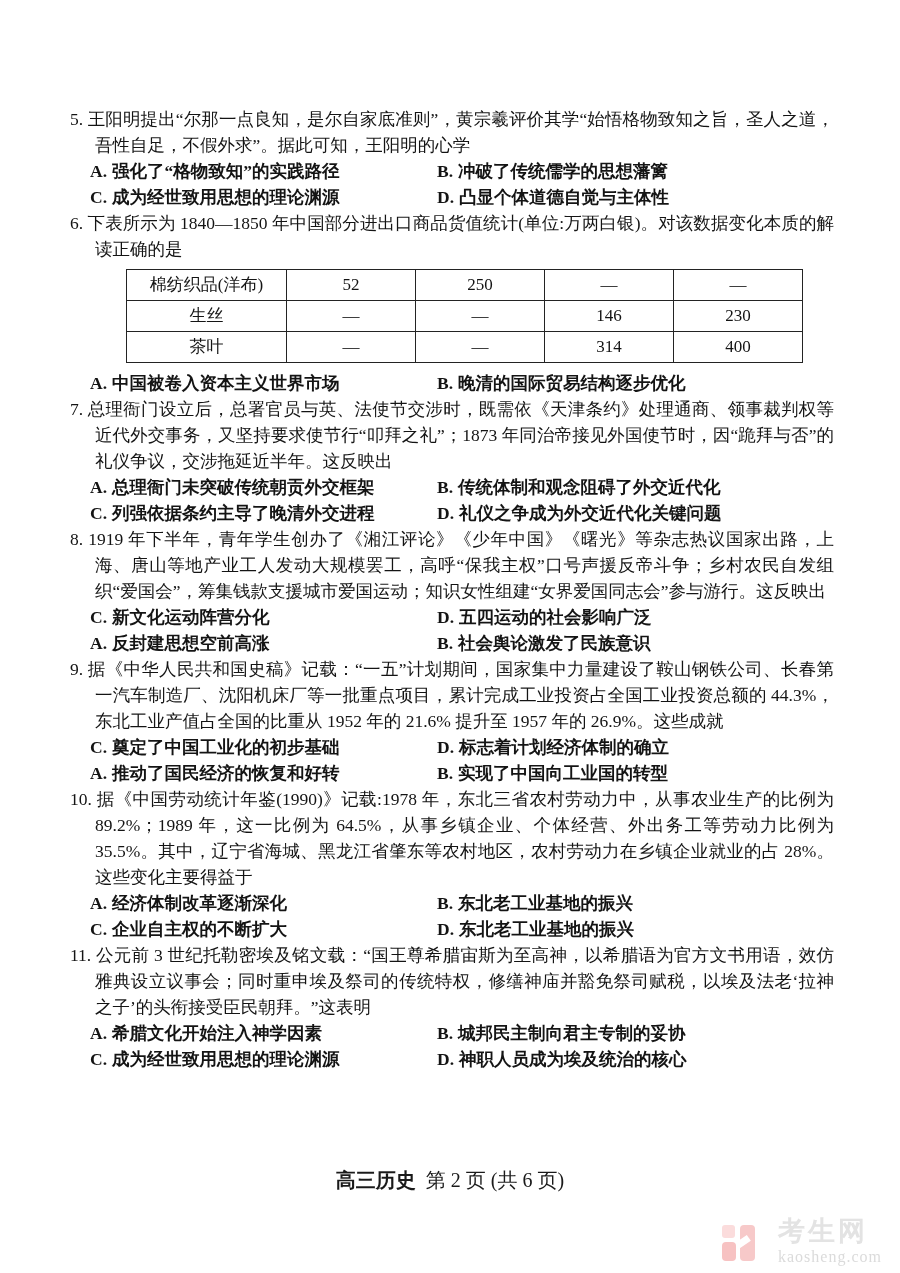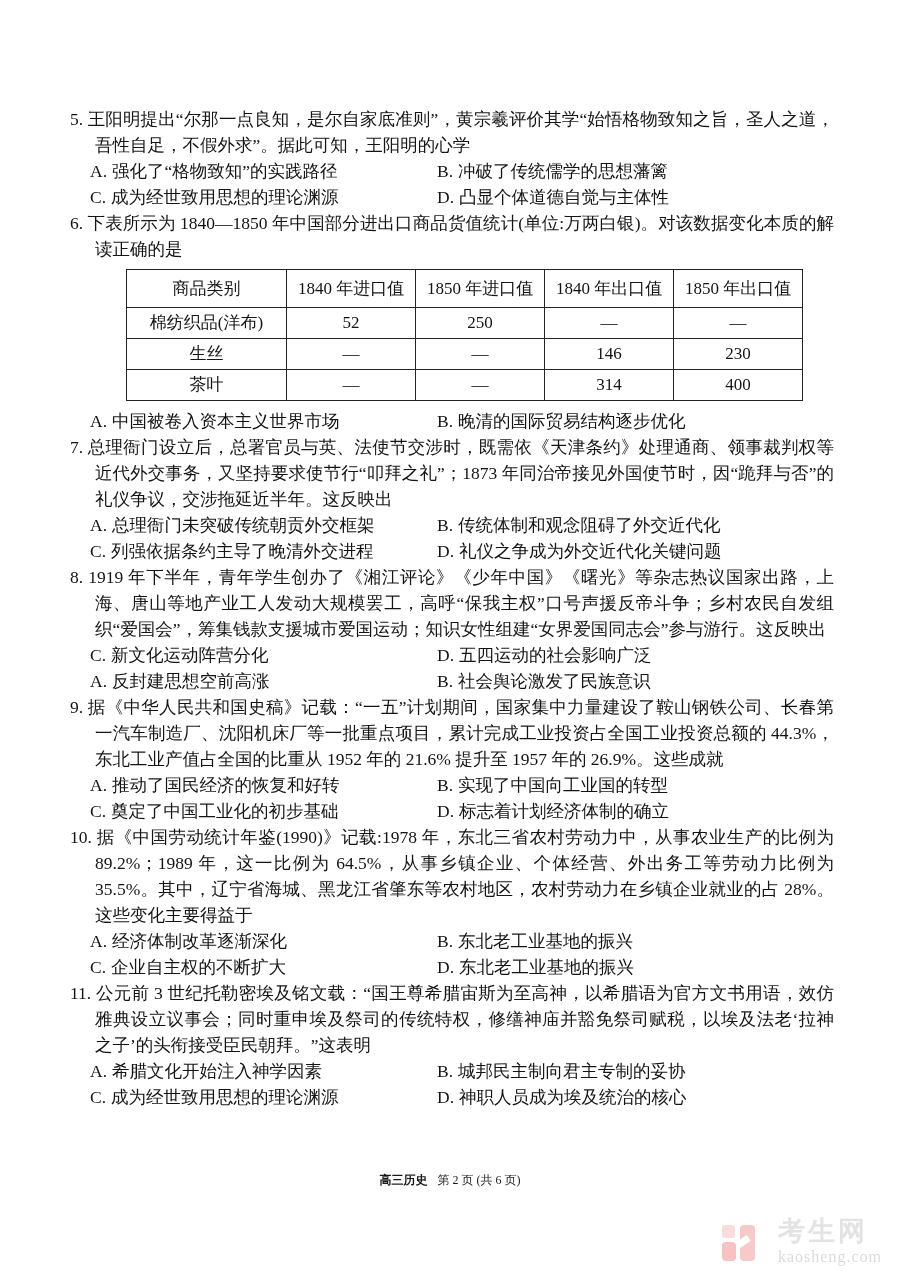--- a/index.html
+++ b/index.html
@@ -16,21 +16,21 @@
     overflow:hidden;
   }
   .question{margin:0;}
   .stem{
     text-align:justify;
     padding-left:25px;
     text-indent:-25px;
     margin:0;
   }
   .opt-row{display:flex;padding-left:20px;}
-  .opt{width:347px;}
+  .opt{width:347px;font-weight:bold;}
   .opt.right{width:auto;flex:1;}
   .opt-label{margin-right:5px;}
   table.t6{
     border-collapse:collapse;
     table-layout:fixed;
     width:676px;
     margin:7px 0 7px 56px;
   }
   table.t6 th,table.t6 td{
     border:1.5px solid #232323;
@@ -39,21 +39,21 @@
     font-weight:normal;
     font-size:17px;
     padding:0;
     height:30px;
   }
   table.t6 th{height:37px;}
   .footer{
     position:absolute;
     top:1167px;left:0;right:0;
     text-align:center;
-    font-size:12px;
+    font-size:20px;
     color:#1a1a1a;
   }
   .footer .ft{font-weight:bold;margin-right:10px;}
   .watermark{
     position:absolute;
     right:18px;bottom:8px;
     display:flex;align-items:center;gap:20px;
   }
   .wm-logo{position:relative;width:36px;height:42px;}
   .wb1{position:absolute;left:0;top:4px;width:13px;height:13px;background:#fbdcdc;border-radius:3px;}
@@ -85,27 +85,20 @@
     <p class="stem"><span class="qnum">6.</span> <span>下表所示为 1840—1850 年中国部分进出口商品货值统计(单位:万两白银)。对该数据变化本质的解读正确的是</span></p>
     <table class="t6">
       <colgroup>
           <col style="width:160px">
           <col style="width:129px">
           <col style="width:129px">
           <col style="width:129px">
           <col style="width:129px">
         </colgroup>
       <tbody>
-          <tr>
-        <th>商品类别</th>
-        <th>1840 年进口值</th>
-        <th>1850 年进口值</th>
-        <th>1840 年出口值</th>
-        <th>1850 年出口值</th>
-      </tr>
       <tr>
         <td>棉纺织品(洋布)</td>
         <td>52</td>
         <td>250</td>
         <td>—</td>
         <td>—</td>
       </tr>
       <tr>
         <td>生丝</td>
         <td>—</td>
@@ -148,26 +141,26 @@
     </div>
     <div class="opt-row">
       <div class="opt"><span class="opt-label">A.</span><span>反封建思想空前高涨</span></div>
       <div class="opt right"><span class="opt-label">B.</span><span>社会舆论激发了民族意识</span></div>
     </div>
   </div>
 
   <div class="question">
     <p class="stem"><span class="qnum">9.</span> <span>据《中华人民共和国史稿》记载：“一五”计划期间，国家集中力量建设了鞍山钢铁公司、长春第一汽车制造厂、沈阳机床厂等一批重点项目，累计完成工业投资占全国工业投资总额的 44.3%，东北工业产值占全国的比重从 1952 年的 21.6% 提升至 1957 年的 26.9%。这些成就</span></p>
     <div class="opt-row">
+      <div class="opt"><span class="opt-label">C.</span><span>奠定了中国工业化的初步基础</span></div>
+      <div class="opt right"><span class="opt-label">D.</span><span>标志着计划经济体制的确立</span></div>
+    </div>
+    <div class="opt-row">
       <div class="opt"><span class="opt-label">A.</span><span>推动了国民经济的恢复和好转</span></div>
       <div class="opt right"><span class="opt-label">B.</span><span>实现了中国向工业国的转型</span></div>
-    </div>
-    <div class="opt-row">
-      <div class="opt"><span class="opt-label">C.</span><span>奠定了中国工业化的初步基础</span></div>
-      <div class="opt right"><span class="opt-label">D.</span><span>标志着计划经济体制的确立</span></div>
     </div>
   </div>
 
   <div class="question">
     <p class="stem"><span class="qnum">10.</span> <span>据《中国劳动统计年鉴(1990)》记载:1978 年，东北三省农村劳动力中，从事农业生产的比例为 89.2%；1989 年，这一比例为 64.5%，从事乡镇企业、个体经营、外出务工等劳动力比例为 35.5%。其中，辽宁省海城、黑龙江省肇东等农村地区，农村劳动力在乡镇企业就业的占 28%。这些变化主要得益于</span></p>
     <div class="opt-row">
       <div class="opt"><span class="opt-label">A.</span><span>经济体制改革逐渐深化</span></div>
       <div class="opt right"><span class="opt-label">B.</span><span>东北老工业基地的振兴</span></div>
     </div>
     <div class="opt-row">

